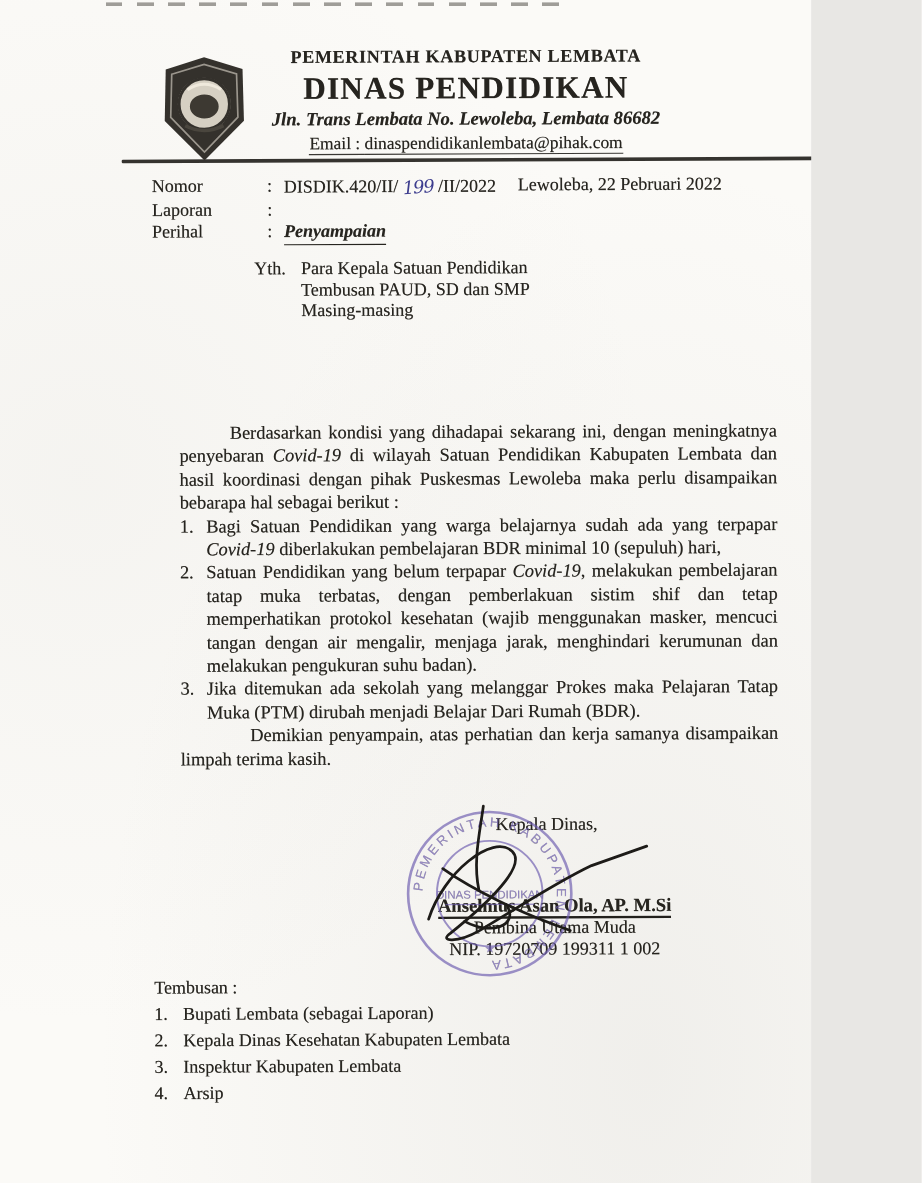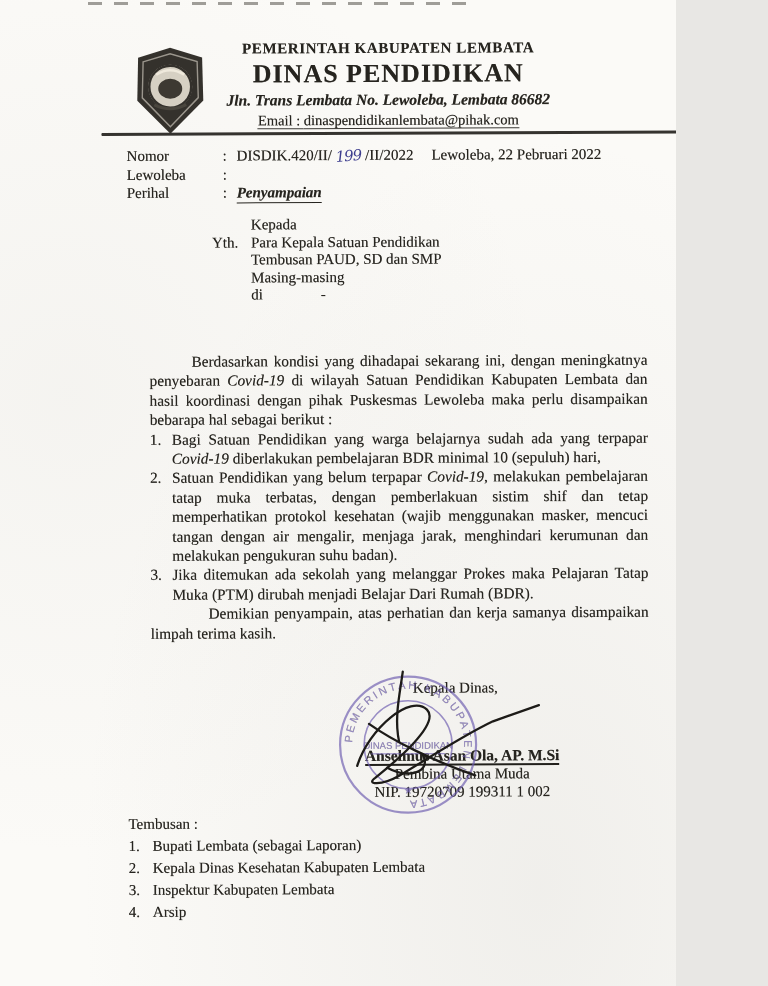--- a/index.html
+++ b/index.html
@@ -116,39 +116,37 @@
     </div>
 
     <div class="refs">
       <div class="ref-row">
         <span class="ref-label">Nomor</span>
         <span class="ref-colon">:</span>
         <span class="ref-value"><span>DISDIK.420/II/ </span><span class="handwritten">199</span><span> /II/2022</span></span>
         <span class="ref-date">Lewoleba, 22 Pebruari 2022</span>
       </div>
       <div class="ref-row">
-        <span class="ref-label">Lewoleba</span>
+        <span class="ref-label">Laporan</span>
         <span class="ref-colon">:</span>
       </div>
       <div class="ref-row">
         <span class="ref-label">Perihal</span>
         <span class="ref-colon">:</span>
         <span class="perihal-value">Penyampaian</span>
       </div>
     </div>
 
     <div class="recipient">
-      <div class="rcpt-indent">Kepada</div>
       <div class="rcpt-row">
         <span class="rcpt-yth">Yth.</span>
         <span>Para Kepala Satuan Pendidikan</span>
       </div>
       <div class="rcpt-indent">Tembusan PAUD, SD dan SMP</div>
       <div class="rcpt-indent">Masing-masing</div>
-      <div class="rcpt-indent"><span>di</span><span class="di-dash">-</span></div>
     </div>
 
     <div class="body-text">
       <p class="p-open"><span>Berdasarkan kondisi yang dihadapai sekarang ini,  dengan meningkatnya penyebaran </span><span class="cov">Covid-19</span><span> di wilayah Satuan Pendidikan Kabupaten Lembata dan hasil koordinasi dengan pihak Puskesmas Lewoleba maka perlu disampaikan bebarapa hal sebagai berikut :</span></p>
       <div class="num-list">
         <div class="num-item">
           <span class="num">1.</span>
           <div class="txt"><span>Bagi Satuan Pendidikan yang warga belajarnya sudah ada yang terpapar </span><span class="cov">Covid-19</span><span> diberlakukan pembelajaran BDR minimal 10 (sepuluh) hari,</span></div>
         </div>
         <div class="num-item">

